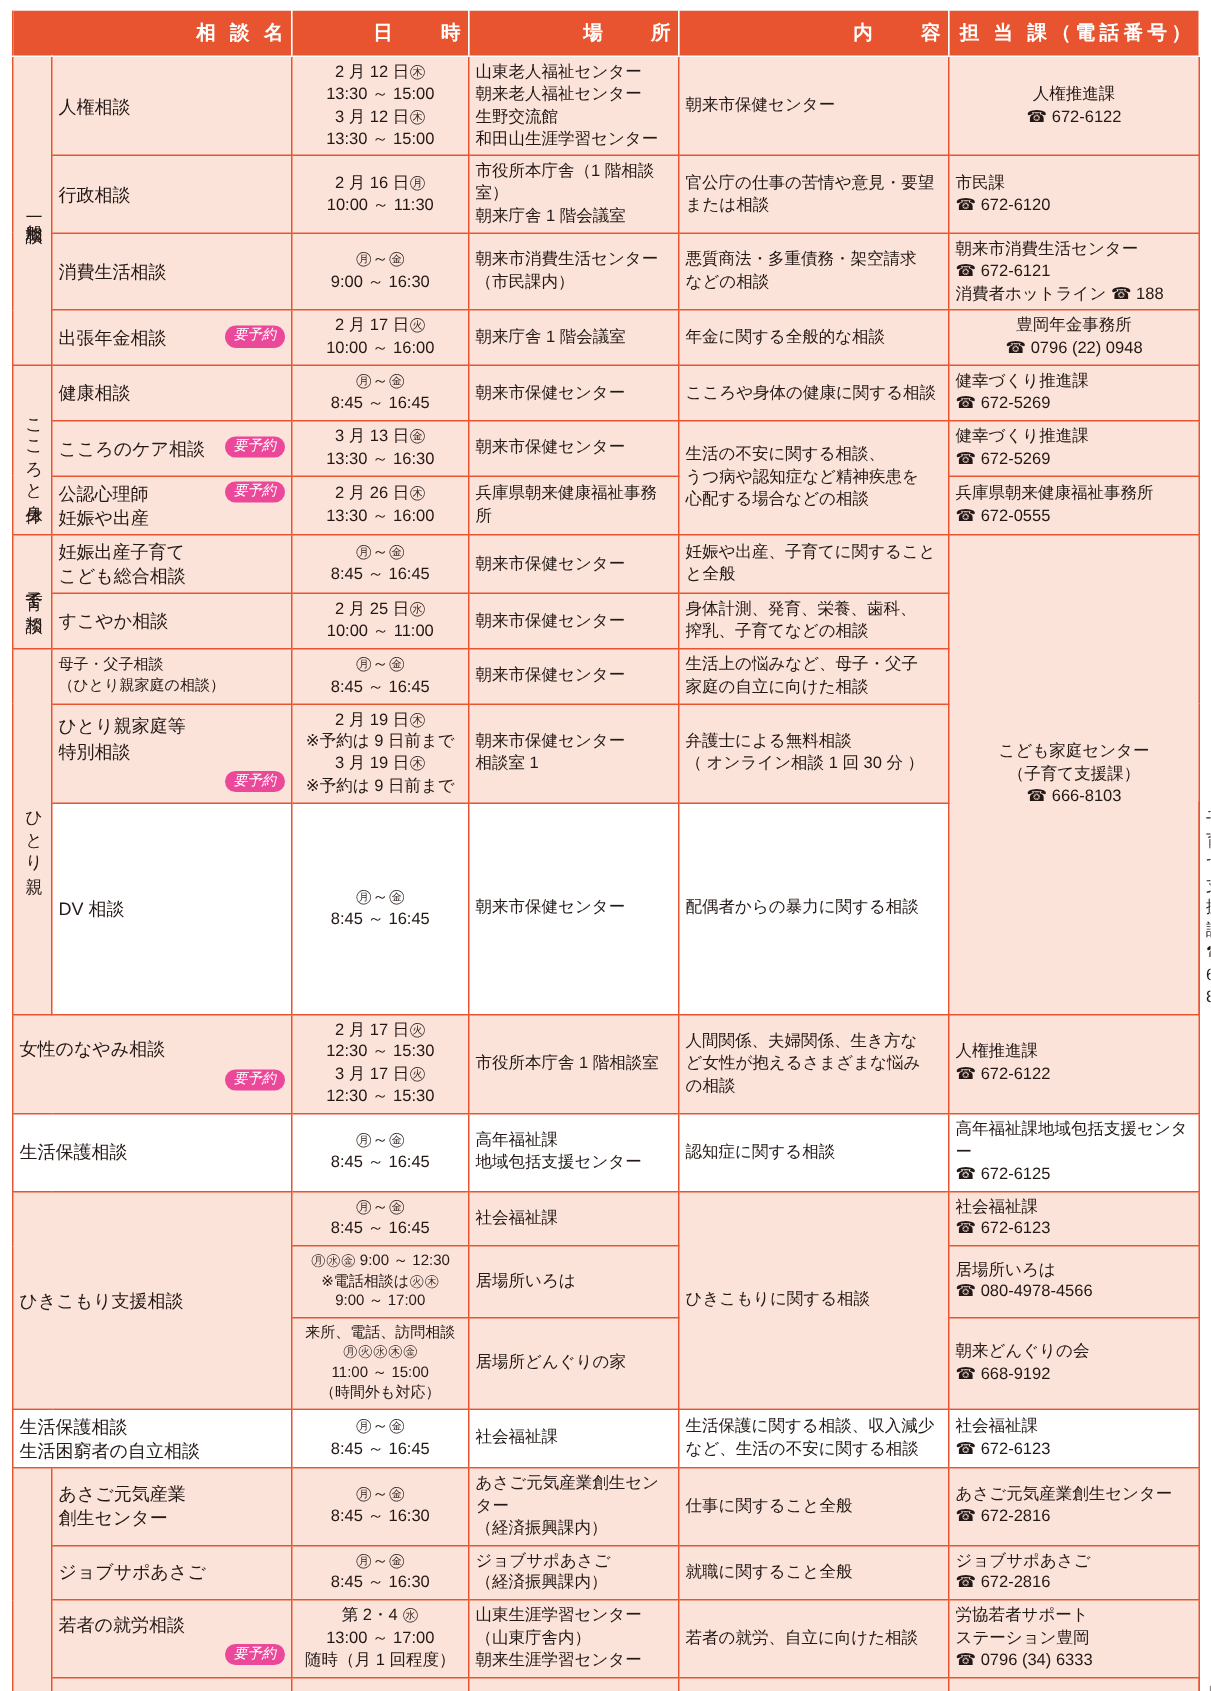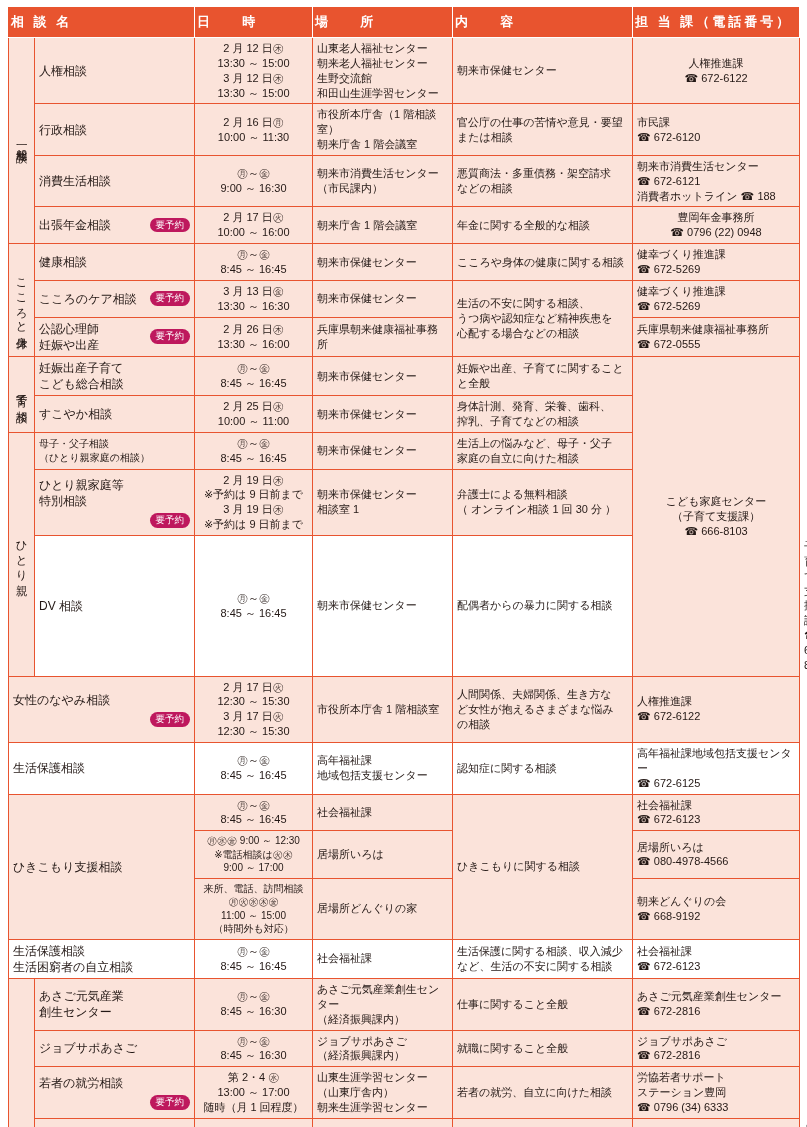--- a/index.html
+++ b/index.html
@@ -6,34 +6,34 @@
   body{font-family:"Liberation Sans","DejaVu Sans",sans-serif;color:#231815;}
   #sheet{width:807px;min-height:1127px;position:relative;box-sizing:border-box;padding:6px 8px 8px 8px;}
   table{border-collapse:collapse;width:791px;table-layout:fixed;}
   col.c-vert{width:26px;}
   col.c-name{width:160px;}
   col.c-time{width:118px;}
   col.c-place{width:140px;}
   col.c-content{width:180px;}
   col.c-dept{width:167px;}
   th{background:#e8542f;color:#ffffff;font-size:13px;font-weight:bold;letter-spacing:3px;
-     border:1px solid #ffffff;padding:6px 2px;text-align:left;}
+     border:1px solid #ffffff;padding:6px 2px;text-align:right;}
   th.first{border-left:1px solid #e8542f;}
   td{border:1px solid #e8542f;font-size:11px;line-height:1.35;padding:3px 4px;vertical-align:middle;
      background:#ffffff;}
   td.tint{background:#fbe3da;}
   td.vert{background:#fbe3da;writing-mode:vertical-rl;text-orientation:upright;
           text-align:center;vertical-align:middle;letter-spacing:1px;font-size:11.5px;padding:2px 0;
           line-height:1.25;}
   td.center{text-align:center;}
   td.name{font-size:12px;}
-  .badge{display:inline-block;background:#be185d;color:#fff;border-radius:9px;
-         font-size:9.5px;padding:1px 6px 2px 6px;letter-spacing:0px;line-height:1.2;white-space:nowrap;}
+  .badge{display:inline-block;background:#ec4899;color:#fff;border-radius:9px;
+         font-size:9.5px;padding:1px 6px 2px 6px;letter-spacing:0px;line-height:1.2;white-space:nowrap;font-style:italic;}
   .badge-wrap{display:block;text-align:right;margin-top:2px;}
-  .nm-row{display:flex;align-items:center;justify-content:space-between;gap:4px;}
+  .nm-row{display:flex;align-items:flex-start;justify-content:space-between;gap:4px;}
   .nm-row .txt{flex:1;}
   .small{font-size:10px;}
 </style>
 </head>
 <body>
 
 <div id="sheet">
 <table>
   <colgroup>
     <col class="c-vert">

